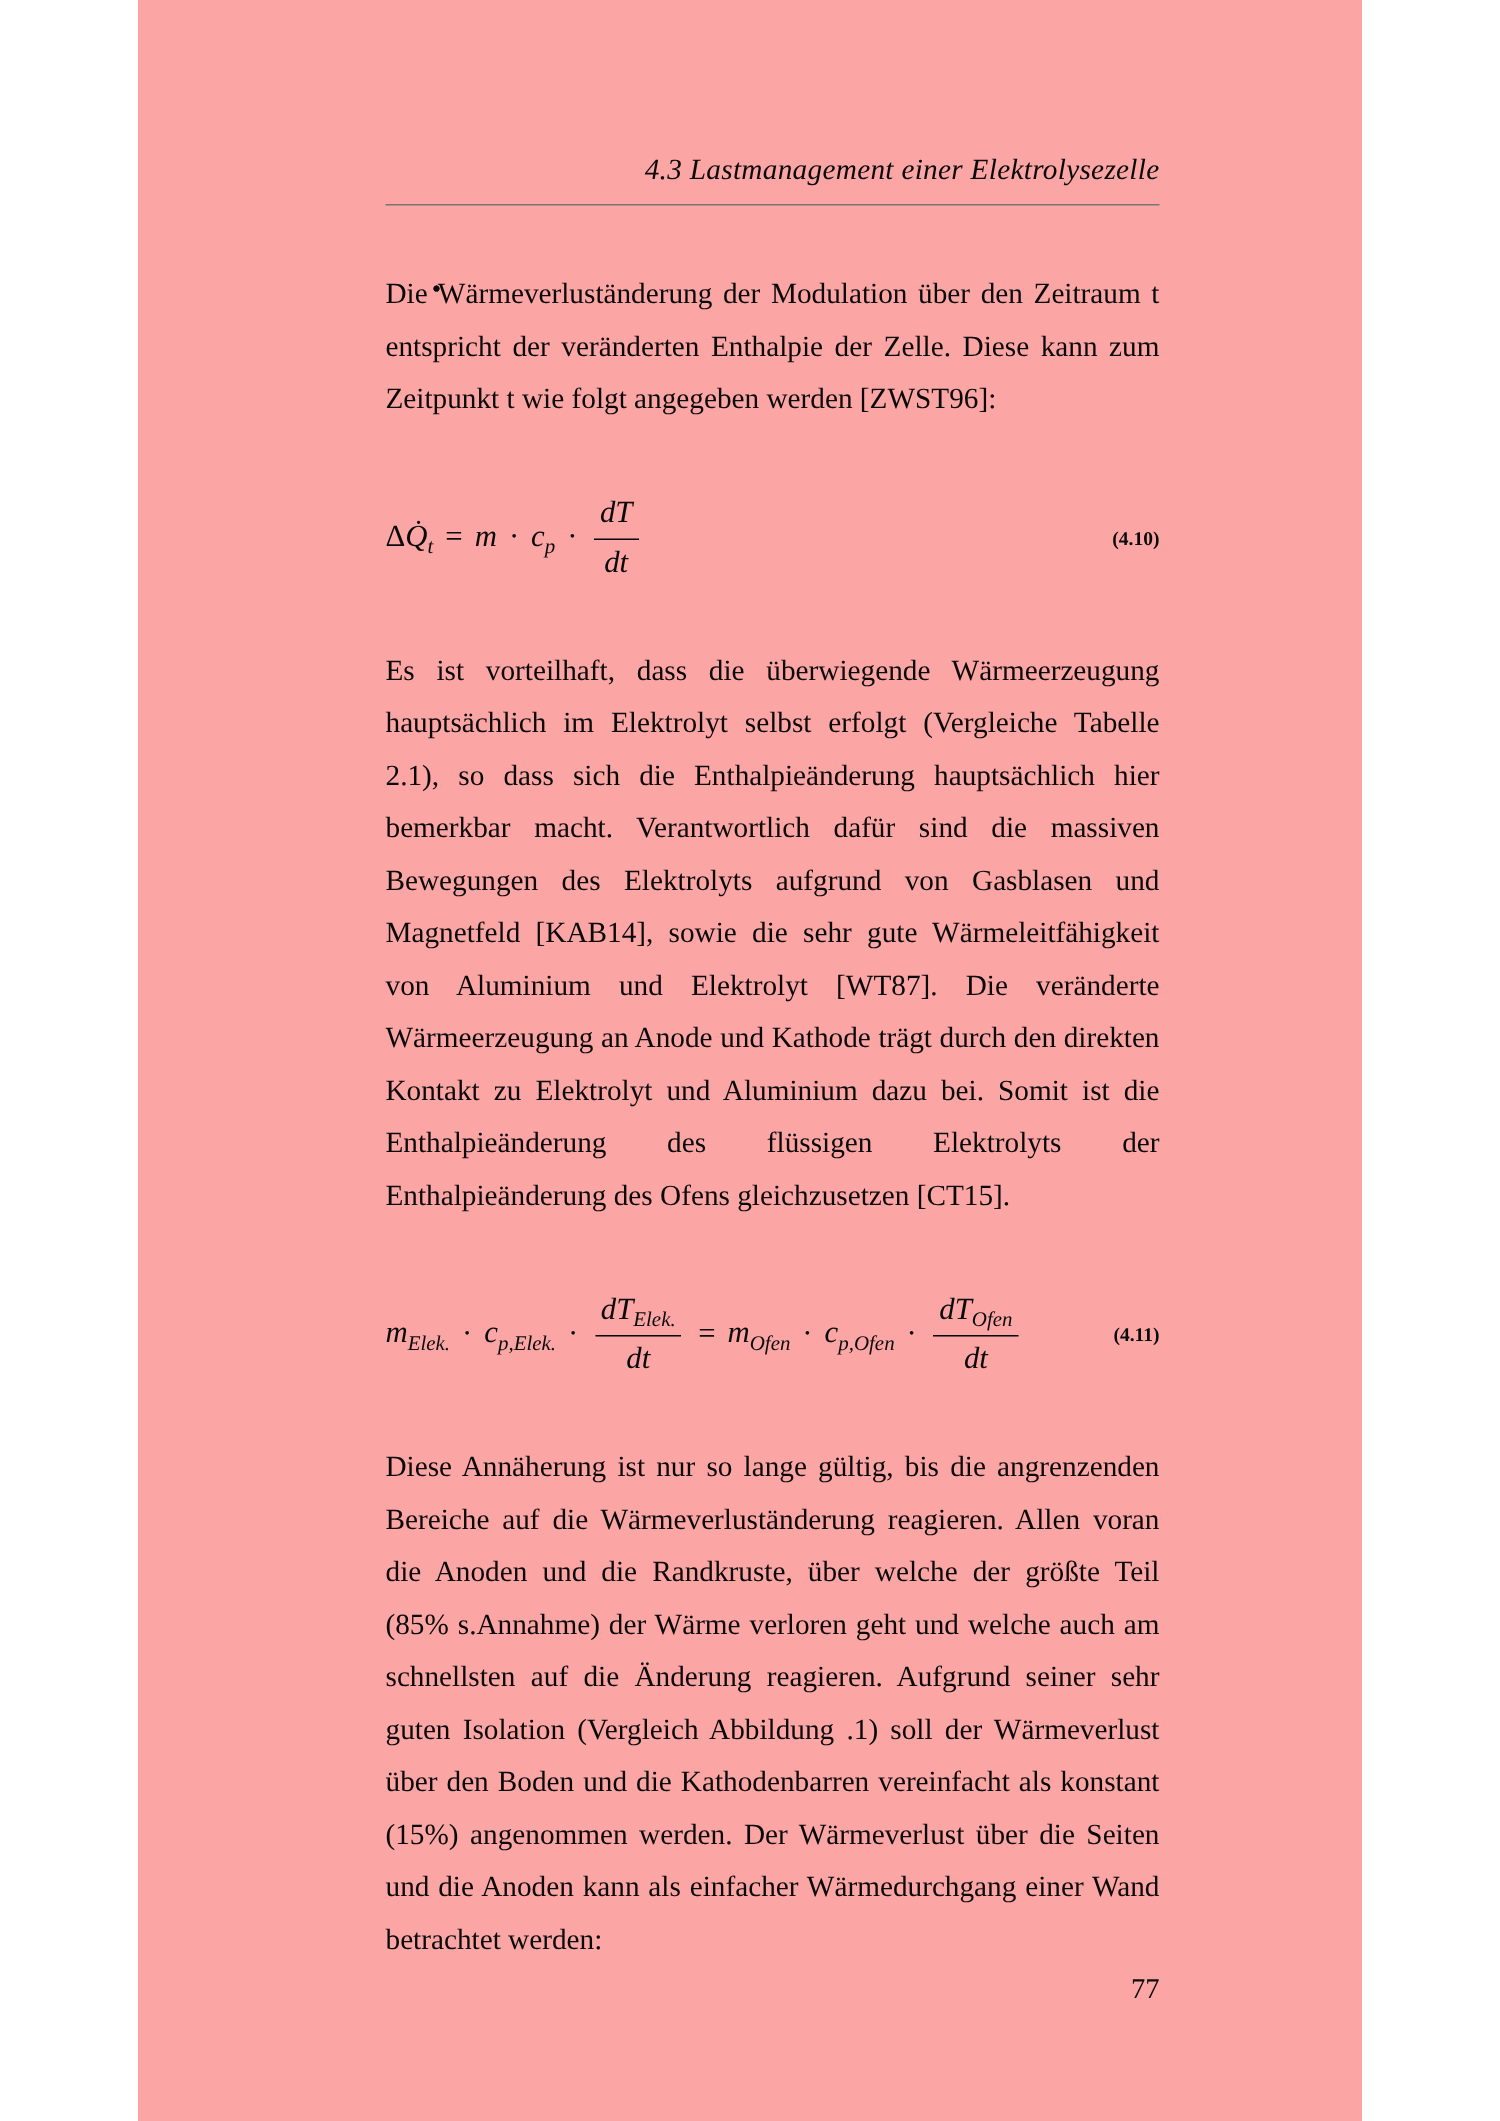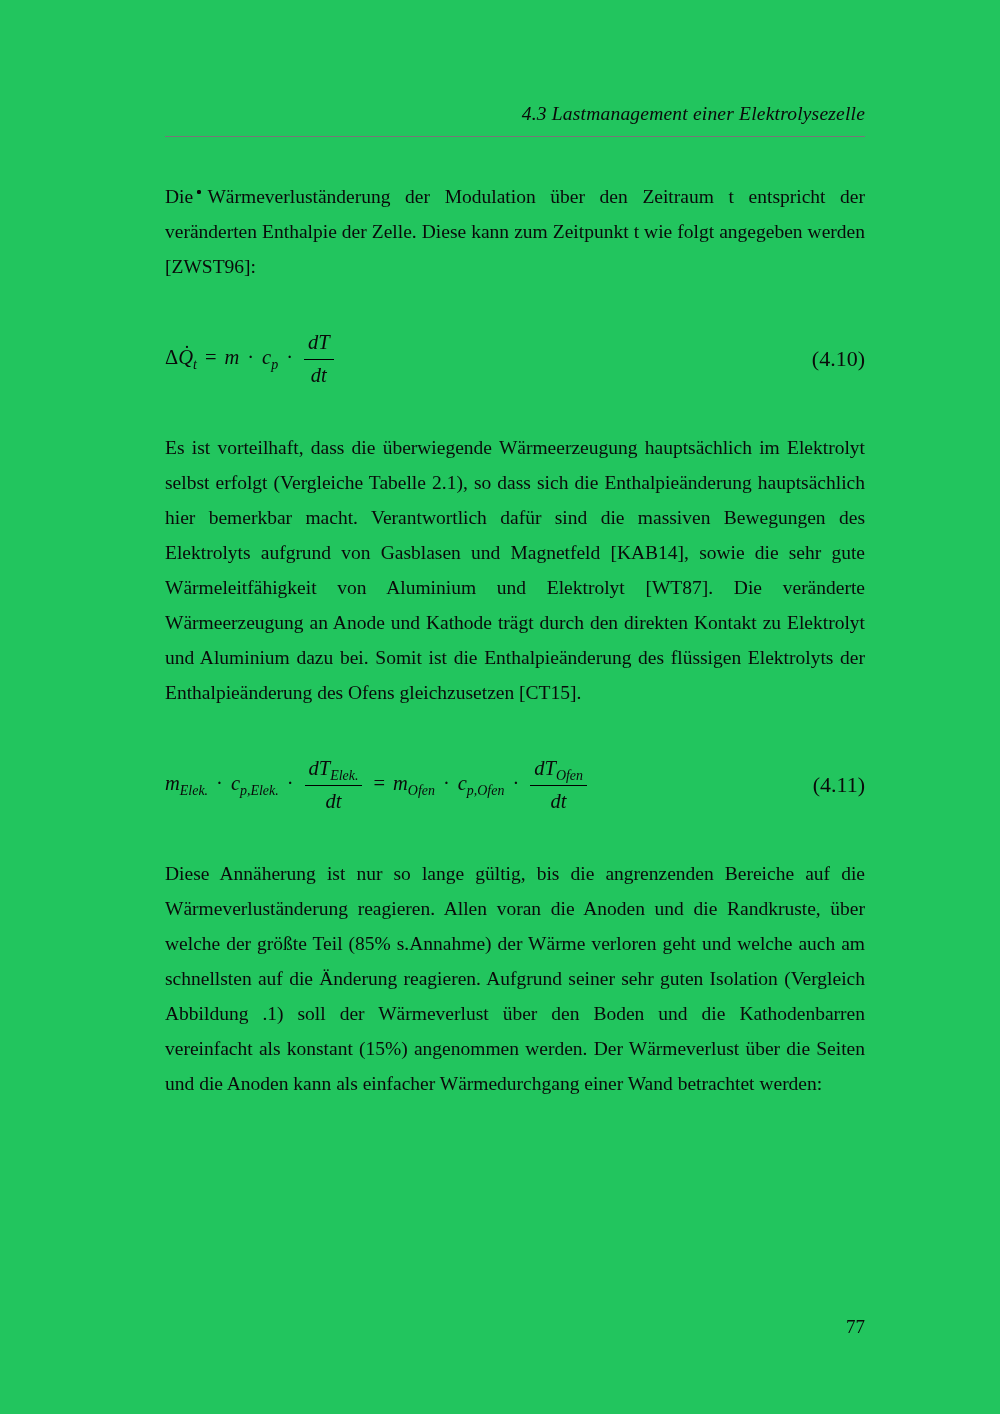--- a/index.html
+++ b/index.html
@@ -1,22 +1,22 @@
 <!DOCTYPE html>
 <html lang="de"><head>
 <meta charset="utf-8">
 <style>
   * { margin: 0; padding: 0; box-sizing: border-box; }
   html, body { background: #ffffff; }
   .page {
     position: relative;
-    width: 1000px;
+    width: 816px;
     height: 1414px;
     margin: 0 auto;
-    background: #22c55e;
+    background: #fca5a5;
     color: #0a0a0a;
     font-family: "Liberation Serif", serif;
     padding: 103px 135px 0 165px;
     overflow: hidden;
   }
 
   
   .running-header { text-align: right; }
   .running-header .header-text {
     font-style: italic;
@@ -96,21 +96,22 @@
     padding: 0 4px 4px 4px;
     border-bottom: 1.4px solid #000;
   }
   .frac .den { display: block; padding-top: 4px; }
   .eq-number {
     position: absolute;
     right: 0;
     top: 50%;
     transform: translateY(-50%);
     font-style: normal;
-    font-size: 22px;
+    font-size: 13px;
+    font-weight: bold;
   }
 
   
   .page-number {
     position: absolute;
     right: 135px;
     top: 1316px;
     font-size: 19px;
   }
 </style>

